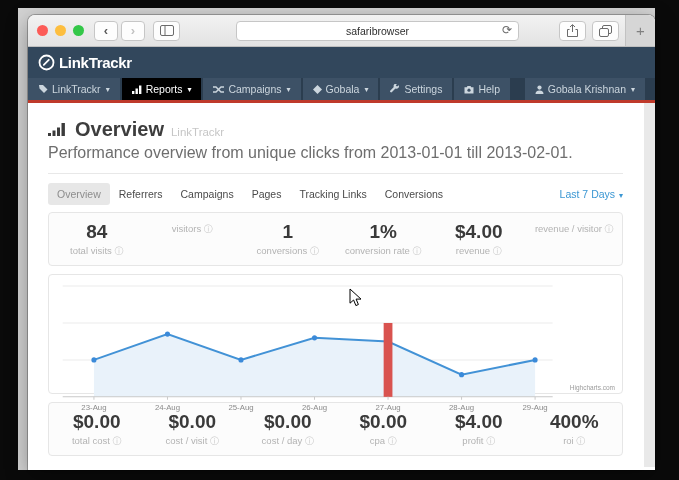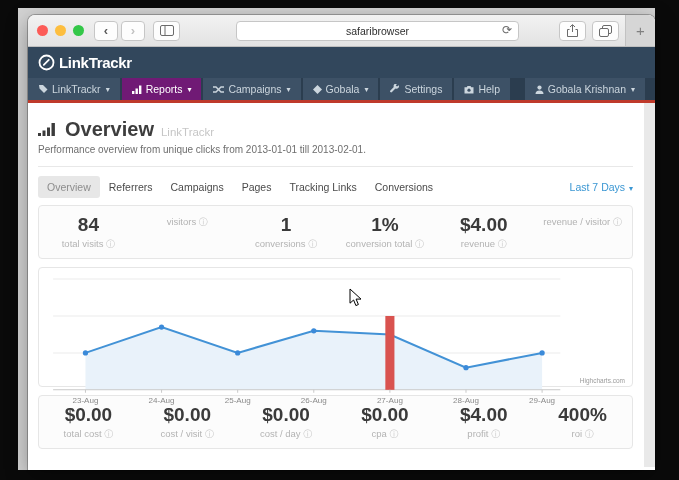--- a/index.html
+++ b/index.html
@@ -36,36 +36,36 @@
                 font-size:15px; }
 
   
   .site-header { height:31px; background:#32475c; display:flex; align-items:center; padding-left:10px; }
   .brand { display:flex; align-items:center; gap:4px; color:#fff; font-size:15px; font-weight:bold; letter-spacing:-.3px; }
 
   
   .appnav { height:25px; background:#2b3d4f; border-bottom:3px solid #bf3a2b; display:flex; }
   .nav-item { height:22px; display:flex; align-items:center; gap:4px; padding:0 10px;
               background:#3d5166; margin-right:2px; color:#ccd6de; font-size:10.5px; cursor:default; }
-  .nav-item.active { background:#701a75; color:#fff; }
+  .nav-item.active { background:#000000; color:#fff; }
   .nav-item svg { display:block; }
   .caret { font-size:8px; margin-left:1px; }
   .nav-spacer { flex:1; background:transparent; }
   .user-item { margin-right:10px; }
 
   
   .page { position:relative; height:364px; background:#fff; }
   .scroll-strip { position:absolute; right:0; top:0; width:11px; height:100%; background:#e9e9e9; }
-  .content { margin-right:12px; padding:0 10px; }
+  .content { margin-right:12px; padding:0 20px; }
 
   .page-header { padding-top:15px; padding-bottom:11px; border-bottom:1px solid #e8e8e8; }
   .title-row { display:flex; align-items:baseline; gap:7px; }
   .page-title { font-size:20px; font-weight:bold; color:#3d3d3d; }
   .title-suffix { font-size:11.5px; color:#c6c6c6; }
-  .subtitle { font-size:10px; color:#6e6e6e; margin-top:3px; }
+  .subtitle { font-size:16px; color:#6e6e6e; margin-top:3px; }
 
   .tabs-row { display:flex; align-items:center; margin:9px 0 7px 0; }
   .tab { font-size:10.5px; color:#4a4a4a; padding:5px 9px; border-radius:3px; cursor:default; }
   .tab.active { background:#e7e7e7; color:#8d8d8d; }
   .tabs-spacer { flex:1; }
   .date-range { font-size:10.5px; color:#3b97d3; cursor:default; }
   .date-range .caret { color:#3b97d3; }
 
   .stats-card { border:1px solid #e6e6e6; border-radius:4px; background:#fcfcfc;
                 display:grid; grid-template-columns:repeat(6,1fr); padding:8px 0 7px 0; }
@@ -235,21 +235,21 @@
           </div>
           <div class="stat">
             <div class="stat-label"><span>visitors</span> <span class="info-ico">ⓘ</span></div>
           </div>
           <div class="stat">
             <div class="stat-value">1</div>
             <div class="stat-label"><span>conversions</span> <span class="info-ico">ⓘ</span></div>
           </div>
           <div class="stat">
             <div class="stat-value">1%</div>
-            <div class="stat-label"><span>conversion total</span> <span class="info-ico">ⓘ</span></div>
+            <div class="stat-label"><span>conversion rate</span> <span class="info-ico">ⓘ</span></div>
           </div>
           <div class="stat">
             <div class="stat-value">$4.00</div>
             <div class="stat-label"><span>revenue</span> <span class="info-ico">ⓘ</span></div>
           </div>
           <div class="stat">
             <div class="stat-label"><span>revenue / visitor</span> <span class="info-ico">ⓘ</span></div>
           </div>
         </div>
 

